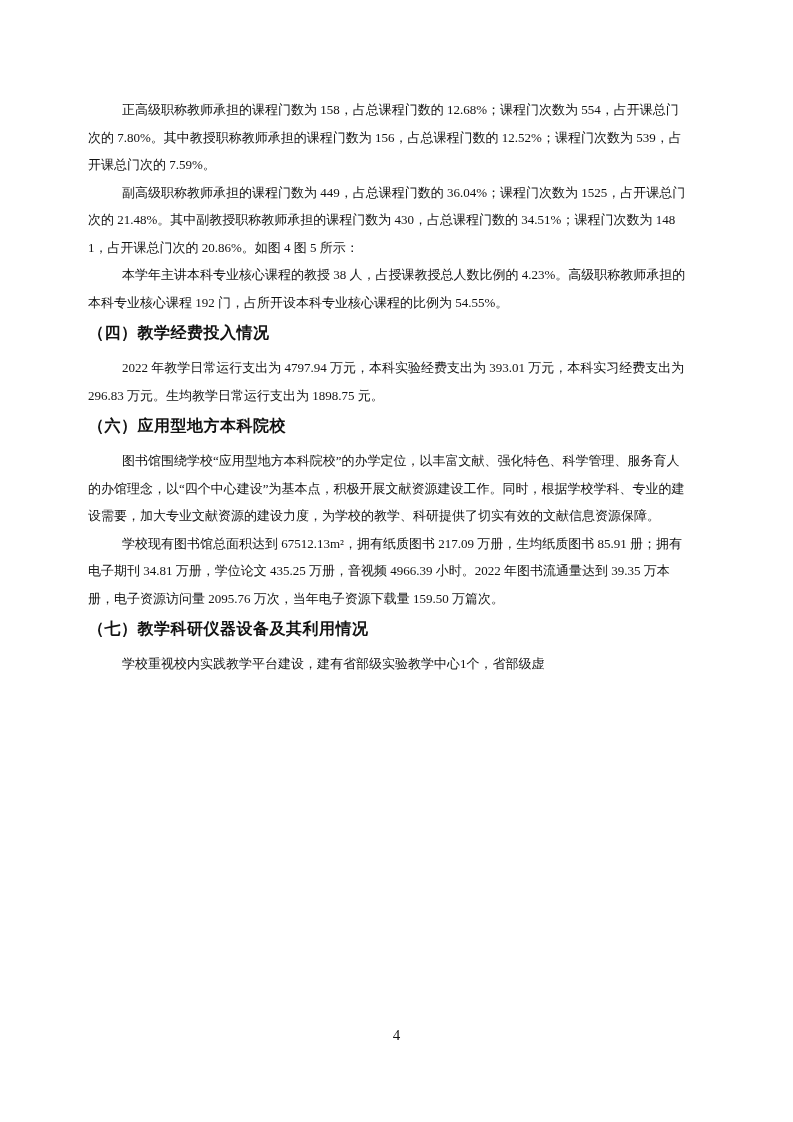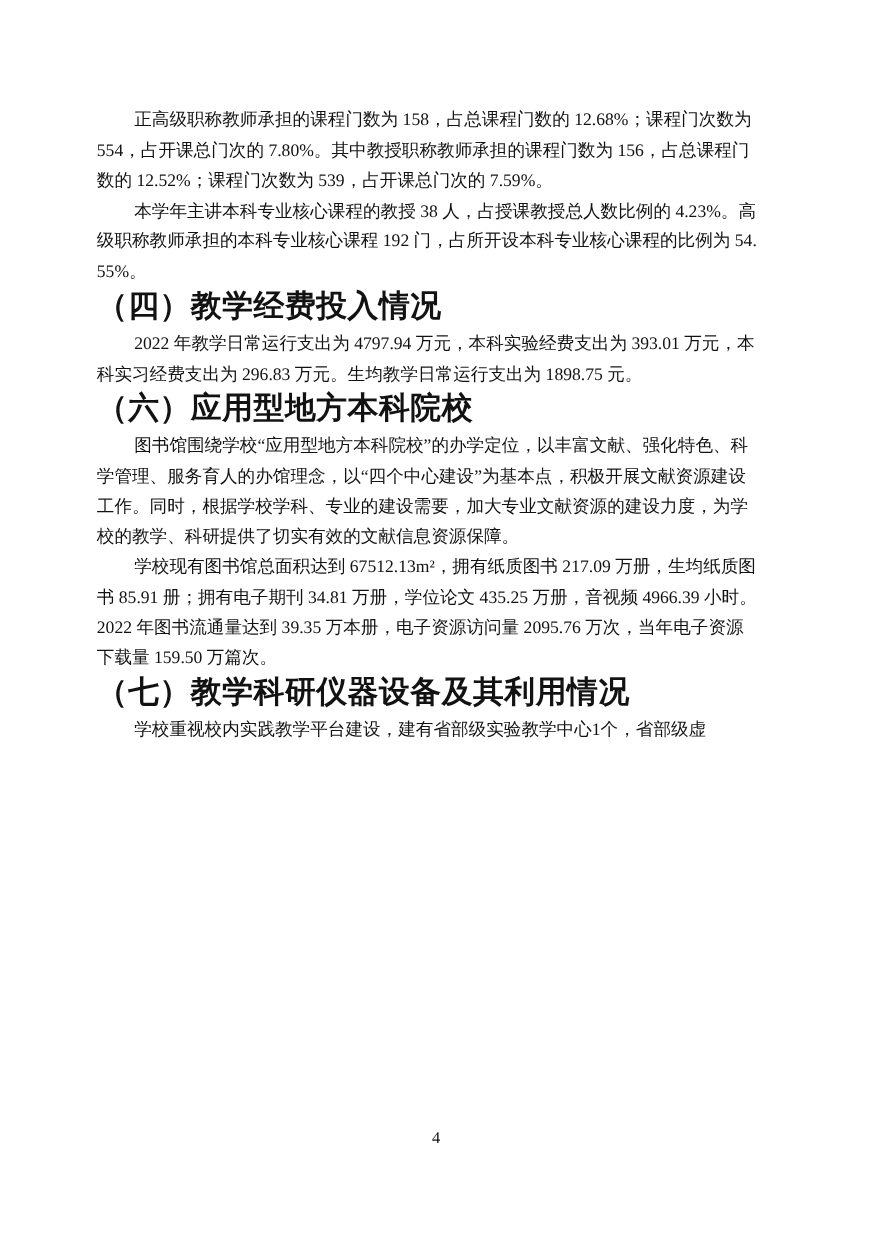--- a/index.html
+++ b/index.html
@@ -16,32 +16,32 @@
   }
   .content {
     position: absolute;
     left: 88px;
     top: 96px;
     width: 601px;
   }
   .body-para {
     margin: 0;
     font-family: "Liberation Serif", "DejaVu Serif", serif;
-    font-size: 16px;
+    font-size: 13px;
     line-height: 27.5px;
     color: #121212;
     text-indent: 34px;
     text-align: left;
     word-break: break-all;
   }
   .section-heading {
     margin: 2px 0 6px 0;
     font-family: "Liberation Sans", "DejaVu Sans", sans-serif;
     font-weight: 700;
-    font-size: 28px;
+    font-size: 16px;
     line-height: 30px;
     color: #121212;
     letter-spacing: 0.5px;
   }
   .page-number {
     position: absolute;
     top: 1025px;
     left: 0;
     width: 100%;
     text-align: center;
@@ -50,20 +50,21 @@
     line-height: 20px;
     color: #121212;
   }
 </style>
 </head>
 <body>
 
 <div class="page">
   <div class="content">
     <p class="body-para">正高级职称教师承担的课程门数为 158，占总课程门数的 12.68%；课程门次数为 554，占开课总门次的 7.80%。其中教授职称教师承担的课程门数为 156，占总课程门数的 12.52%；课程门次数为 539，占开课总门次的 7.59%。</p>
+    <p class="body-para">副高级职称教师承担的课程门数为 449，占总课程门数的 36.04%；课程门次数为 1525，占开课总门次的 21.48%。其中副教授职称教师承担的课程门数为 430，占总课程门数的 34.51%；课程门次数为 1481，占开课总门次的 20.86%。如图 4 图 5 所示：</p>
     <p class="body-para">本学年主讲本科专业核心课程的教授 38 人，占授课教授总人数比例的 4.23%。高级职称教师承担的本科专业核心课程 192 门，占所开设本科专业核心课程的比例为 54.55%。</p>
 
     <h2 class="section-heading">（四）教学经费投入情况</h2>
     <p class="body-para">2022 年教学日常运行支出为 4797.94 万元，本科实验经费支出为 393.01 万元，本科实习经费支出为 296.83 万元。生均教学日常运行支出为 1898.75 元。</p>
 
 
     <h2 class="section-heading">（六）应用型地方本科院校</h2>
     <p class="body-para">图书馆围绕学校“应用型地方本科院校”的办学定位，以丰富文献、强化特色、科学管理、服务育人的办馆理念，以“四个中心建设”为基本点，积极开展文献资源建设工作。同时，根据学校学科、专业的建设需要，加大专业文献资源的建设力度，为学校的教学、科研提供了切实有效的文献信息资源保障。</p>
     <p class="body-para">学校现有图书馆总面积达到 67512.13m²，拥有纸质图书 217.09 万册，生均纸质图书 85.91 册；拥有电子期刊 34.81 万册，学位论文 435.25 万册，音视频 4966.39 小时。2022 年图书流通量达到 39.35 万本册，电子资源访问量 2095.76 万次，当年电子资源下载量 159.50 万篇次。</p>
 

